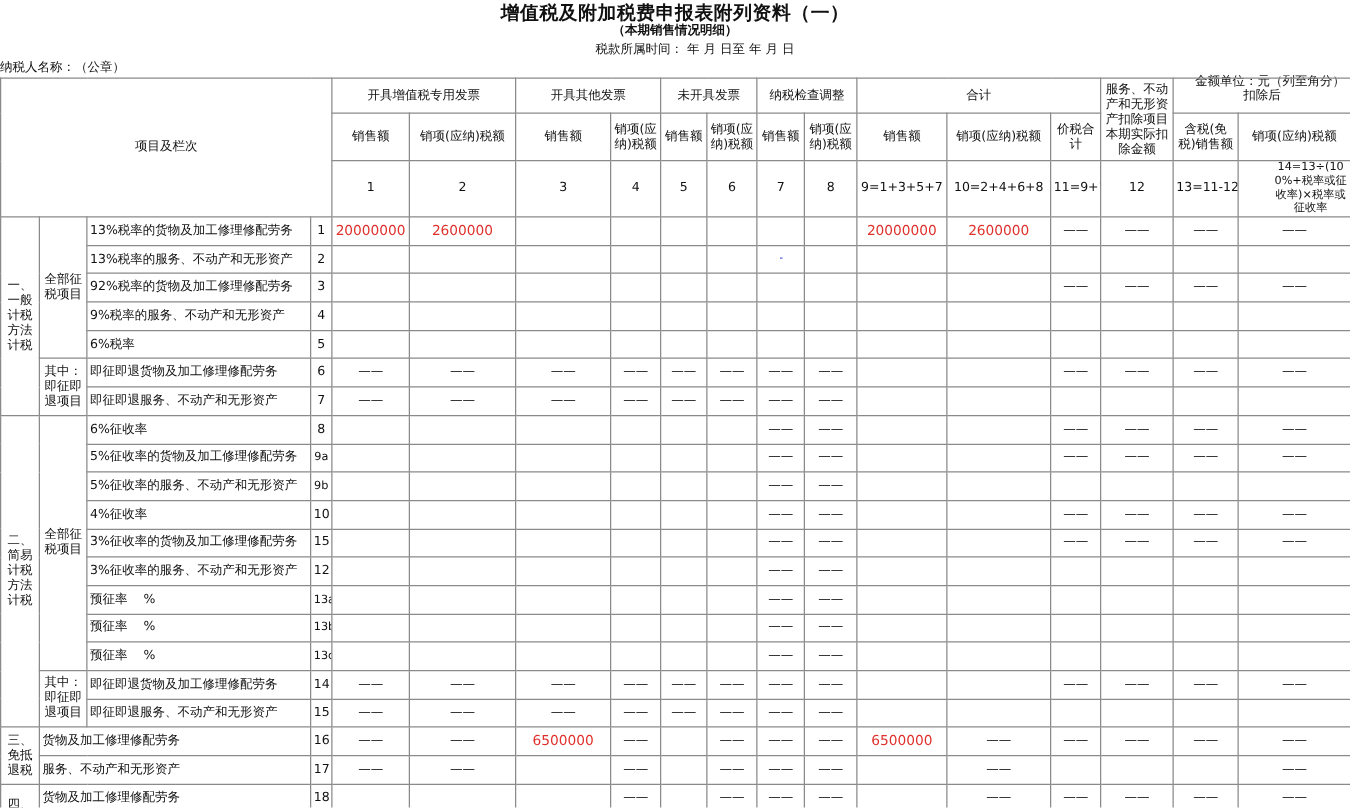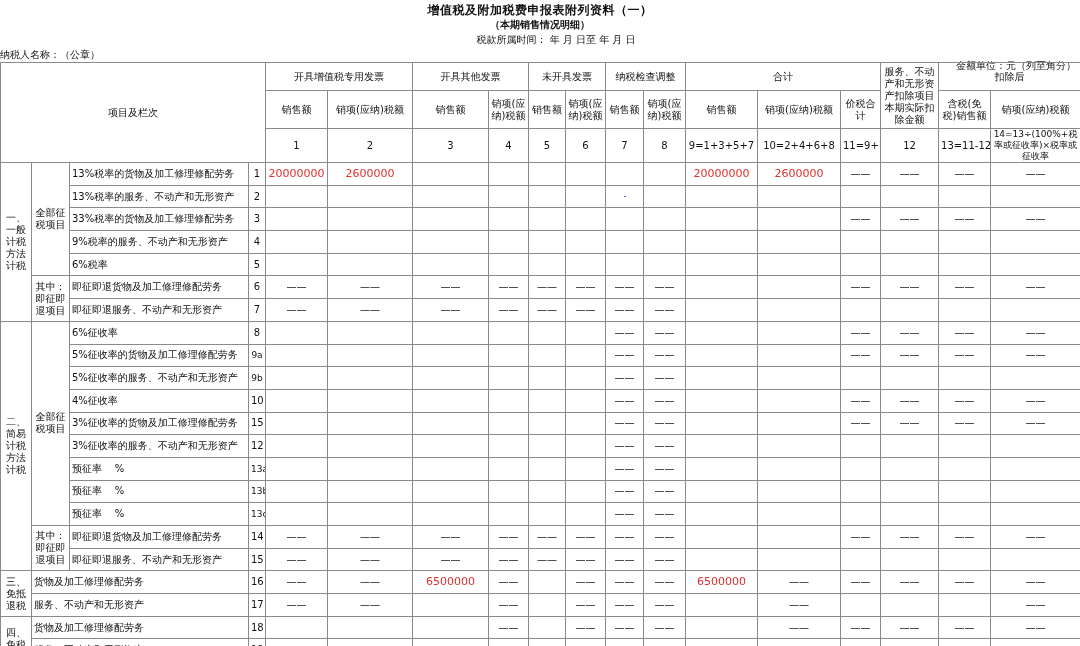--- a/index.html
+++ b/index.html
@@ -1,19 +1,19 @@
 <!DOCTYPE html>
 <html><head>
 <meta charset="utf-8">
 <style>
   html, body { margin:0; padding:0; background:#ffffff; }
   body { width:1080px; height:646px; overflow:hidden; position:relative;
          font-family:"DejaVu Sans","Liberation Sans",sans-serif; color:#111; }
   .title { position:absolute; top:0; left:0; width:1080px; text-align:center;
-           font-size:12px; font-weight:bold; line-height:20px; letter-spacing:0.5px; }
+           font-size:15px; font-weight:bold; line-height:20px; letter-spacing:0.5px; }
   .subtitle { position:absolute; top:18px; left:0; width:1080px; text-align:center;
               font-size:10px; font-weight:bold; line-height:14px; }
   .period { position:absolute; top:33px; left:16px; width:1080px; text-align:center;
             font-size:10px; line-height:14px; }
   .taxpayer { position:absolute; top:48px; left:0; font-size:10px; line-height:14px; }
   .unit { position:absolute; top:59px; right:4px; font-size:10px; line-height:14px; }
   table.form { position:absolute; top:62px; left:0; width:1080px; border-collapse:collapse;
                table-layout:fixed; font-size:10px; }
   table.form td { border:1px solid #8a8a8a; padding:0 2px; text-align:center; vertical-align:middle;
                   overflow:hidden; white-space:nowrap; line-height:12px; }
@@ -93,21 +93,21 @@
     <td>4</td>
     <td>5</td>
     <td>6</td>
     <td>7</td>
     <td>8</td>
     <td>9=1+3+5+7</td>
     <td>10=2+4+6+8</td>
     <td>11=9+10</td>
     <td>12</td>
     <td>13=11-12</td>
-    <td class="wrap small" style="line-height:11px;">14=13÷(100%+税率或征收率)×税率或征收率</td>
+    <td class="wrap small" style="line-height:11px;padding-left:28px;">14=13÷(100%+税率或征收率)×税率或征收率</td>
   </tr>
 
   <tr class="r">
     <td rowspan="7" class="wrap">一、一般计税方法计税</td>
     <td rowspan="5" class="wrap">全部征税项目</td>
     <td class="left">13%税率的货物及加工修理修配劳务</td>
     <td>1</td>
     <td class="red dk">20000000</td>
     <td class="red right">2600000</td>
     <td></td>
@@ -135,21 +135,21 @@
     <td><span class="blue-dot"></span></td>
         <td></td>
     <td></td>
         <td></td>
     <td></td>
         <td></td>
     <td></td>
         <td></td>
   </tr>
   <tr class="r">
-    <td class="left">33%税率的货物及加工修理修配劳务</td>
+    <td class="left">92%税率的货物及加工修理修配劳务</td>
     <td>3</td>
     <td class="dk"></td>
         <td></td>
     <td></td>
         <td></td>
     <td></td>
         <td></td>
     <td></td>
         <td></td>
     <td></td>

